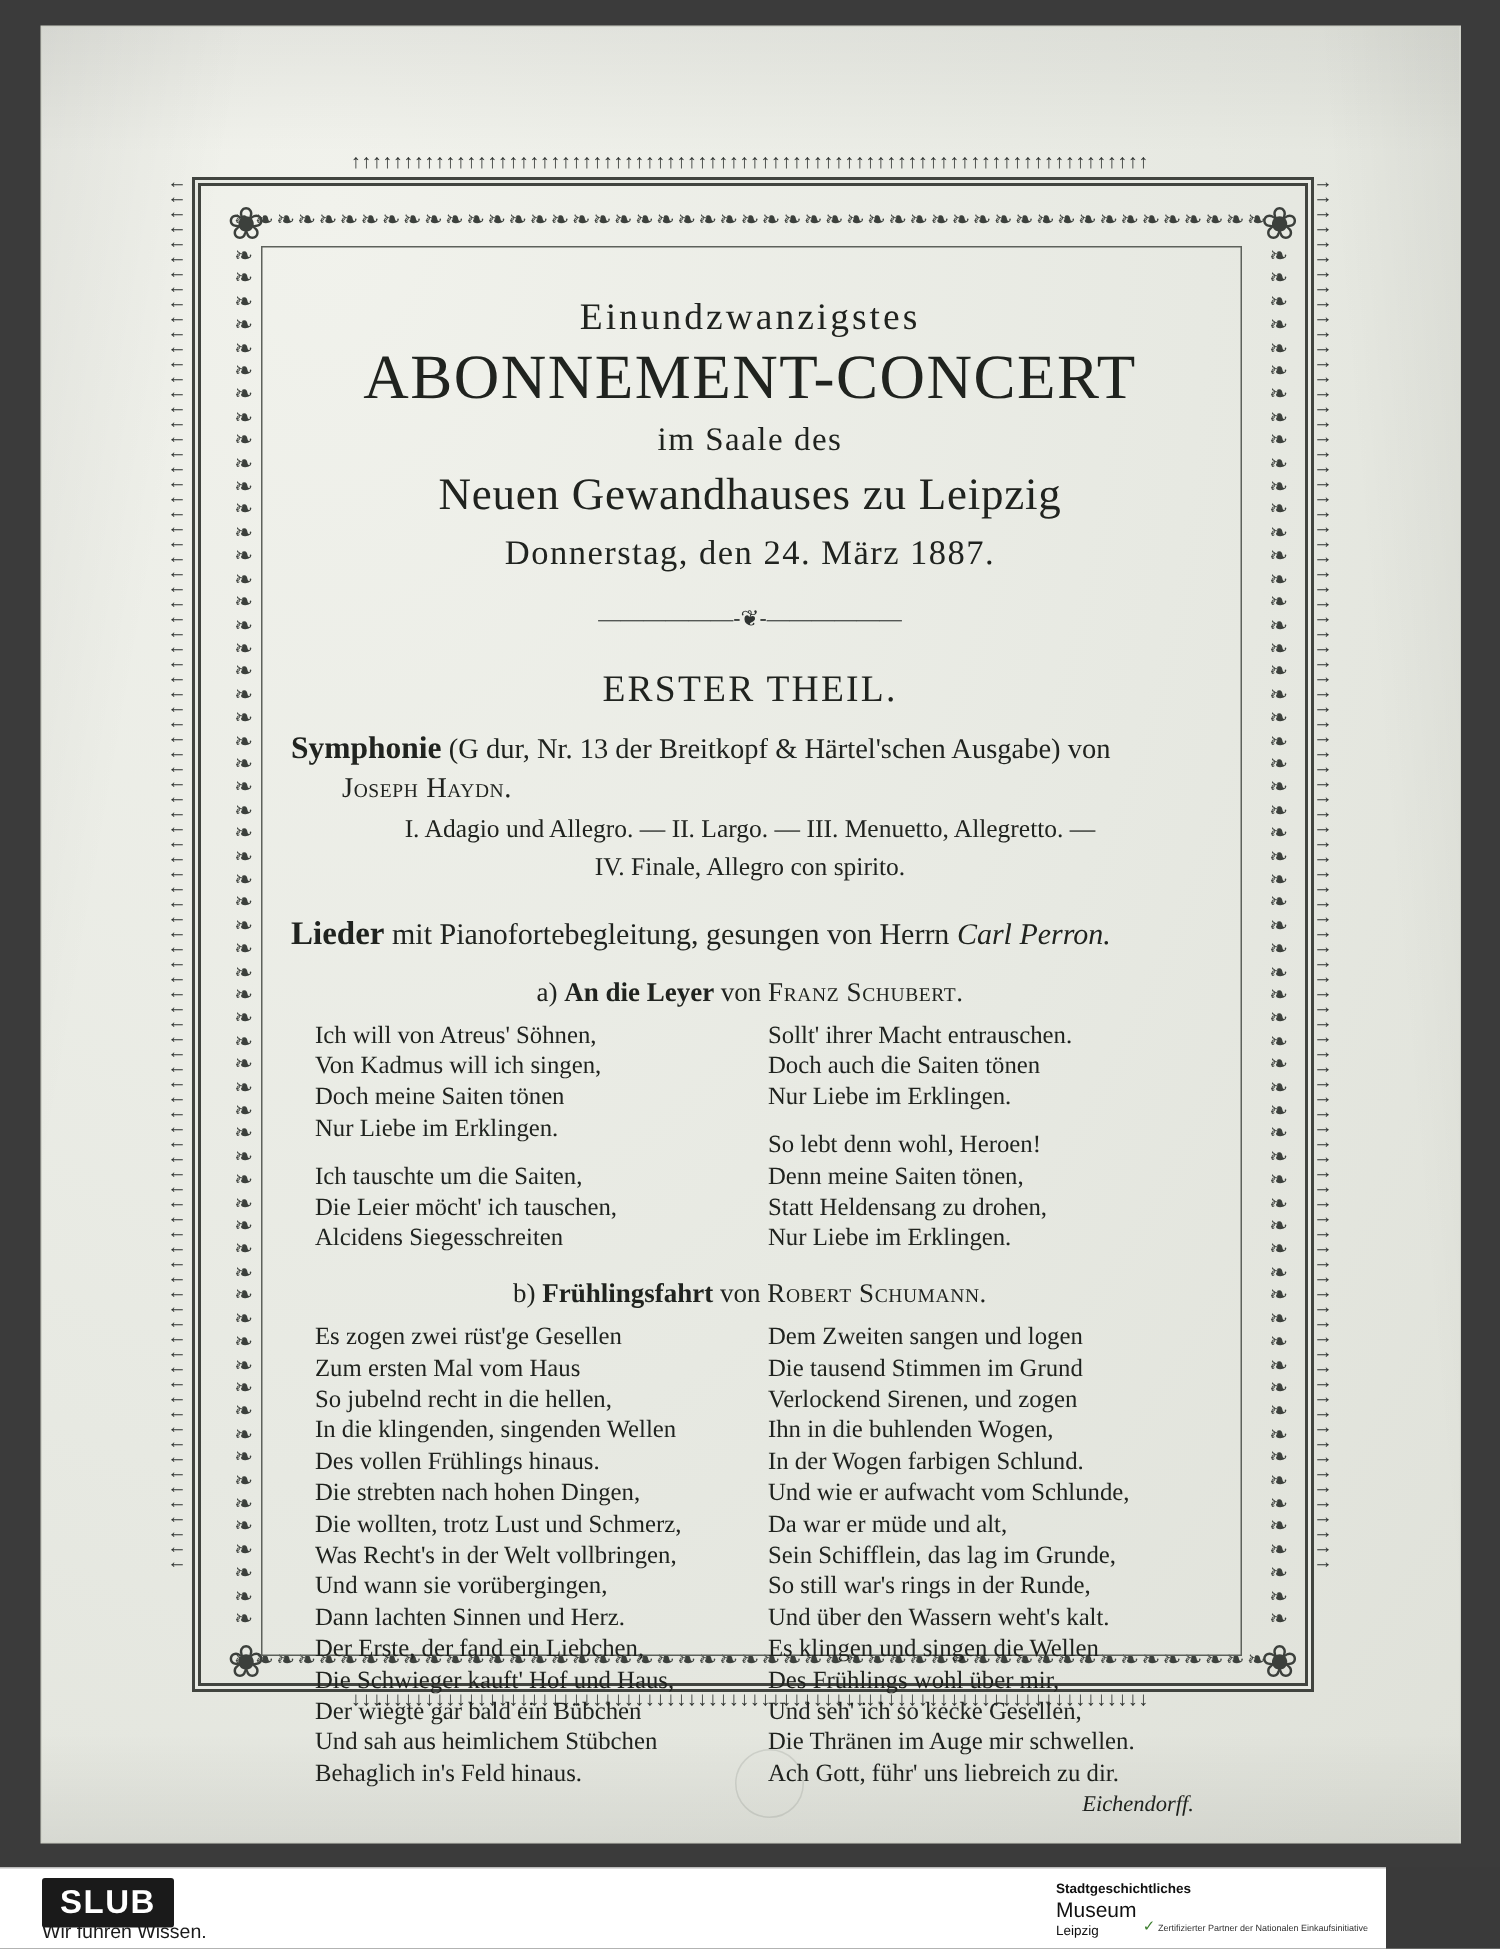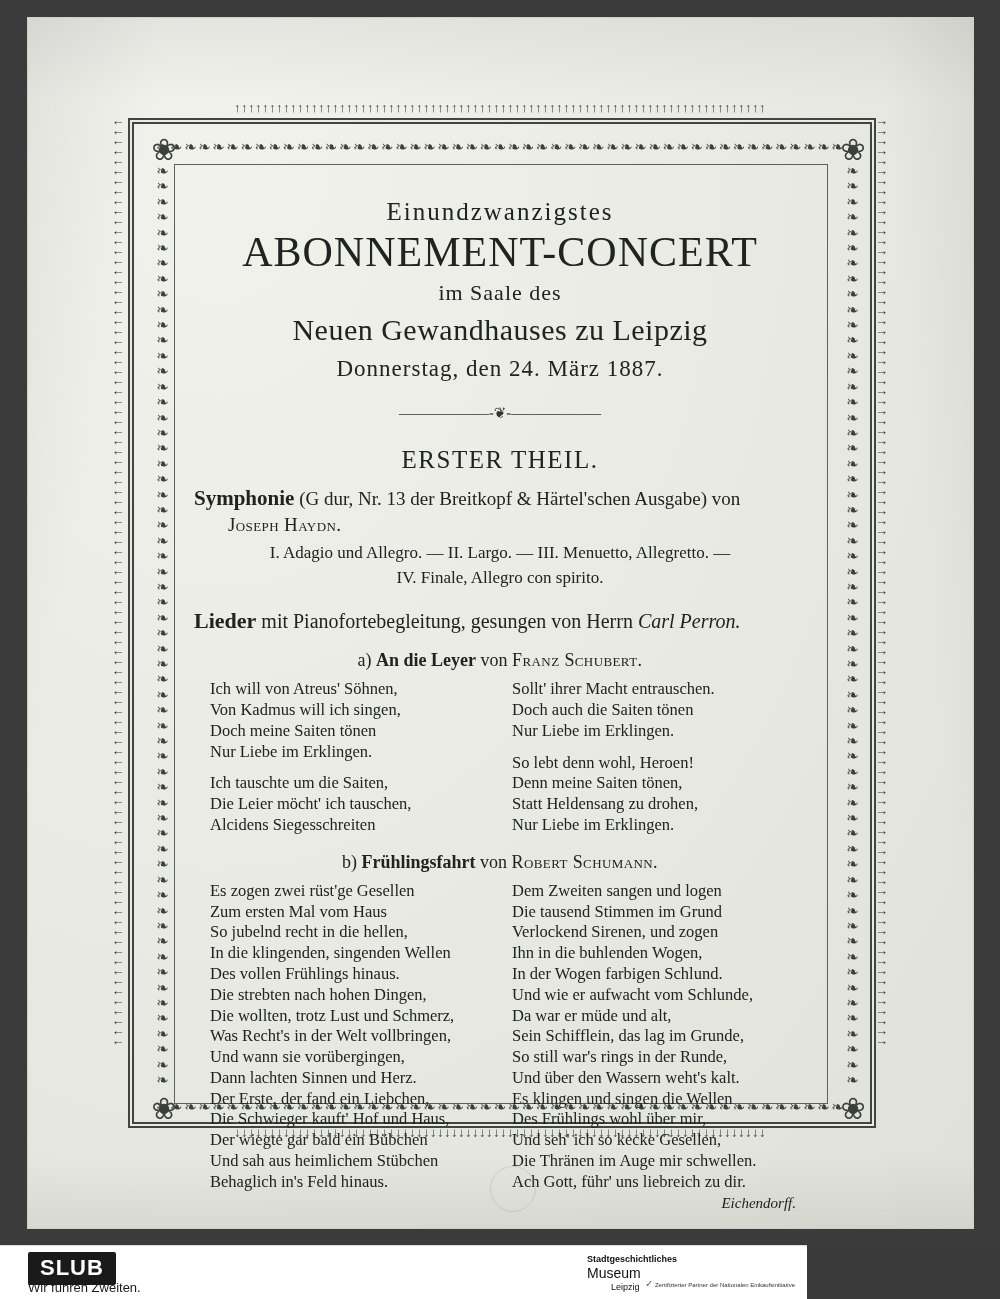--- a/index.html
+++ b/index.html
@@ -260,21 +260,21 @@
     width: 44px; height: 44px;
     border-radius: 50%;
     border: 1px solid rgba(90,95,88,0.45);
     opacity: 0.35;
   }
 
   
   #footer {
     position: absolute;
     left: 0; top: 1245px;
-    width: 807px;
+    width: 924px;
     height: 54px;
     background: #ffffff;
     border-top: 1px solid #dcdcdc;
   }
   #slub {
     position: absolute;
     left: 28px; top: 6px;
     display: flex;
     align-items: center;
   }
@@ -297,21 +297,21 @@
   }
   #museum {
     position: absolute;
     right: 130px; top: 8px;
     text-align: left;
     font-family: "Liberation Sans", sans-serif;
     color: #111;
   }
   #museum .m1 { font-size: 9px; line-height: 11px; font-weight: bold; }
   #museum .m2 { font-size: 14px; font-weight: normal; line-height: 17px; }
-  #museum .m3 { font-size: 9px; line-height: 11px; margin-left: 24px; }
+  #museum .m3 { font-size: 9px; line-height: 11px; }
   #cert {
     position: absolute;
     right: 12px; top: 32px;
     font-family: "Liberation Sans", sans-serif;
     font-size: 6px;
     color: #333;
     white-space: nowrap;
   }
   #cert .chk { color: #3a7d2c; font-size: 10px; }
 </style>
@@ -456,21 +456,21 @@
     </div>
 
     <div id="seal"></div>
   </div>
 </div>
 
 <div id="footer">
   <div id="slub">
     <span id="slub-logo">SLUB</span>
   </div>
-  <div id="slub-claim">Wir führen Zweiten.</div>
+  <div id="slub-claim">Wir führen Wissen.</div>
 
   <div id="museum">
     <div class="m1">Stadtgeschichtliches</div>
     <div class="m2">Museum</div>
     <div class="m3">Leipzig</div>
   </div>
 
   <div id="cert">
     <span class="chk">✓</span>
     <span>Zertifizierter Partner der Nationalen Einkaufsinitiative</span>

